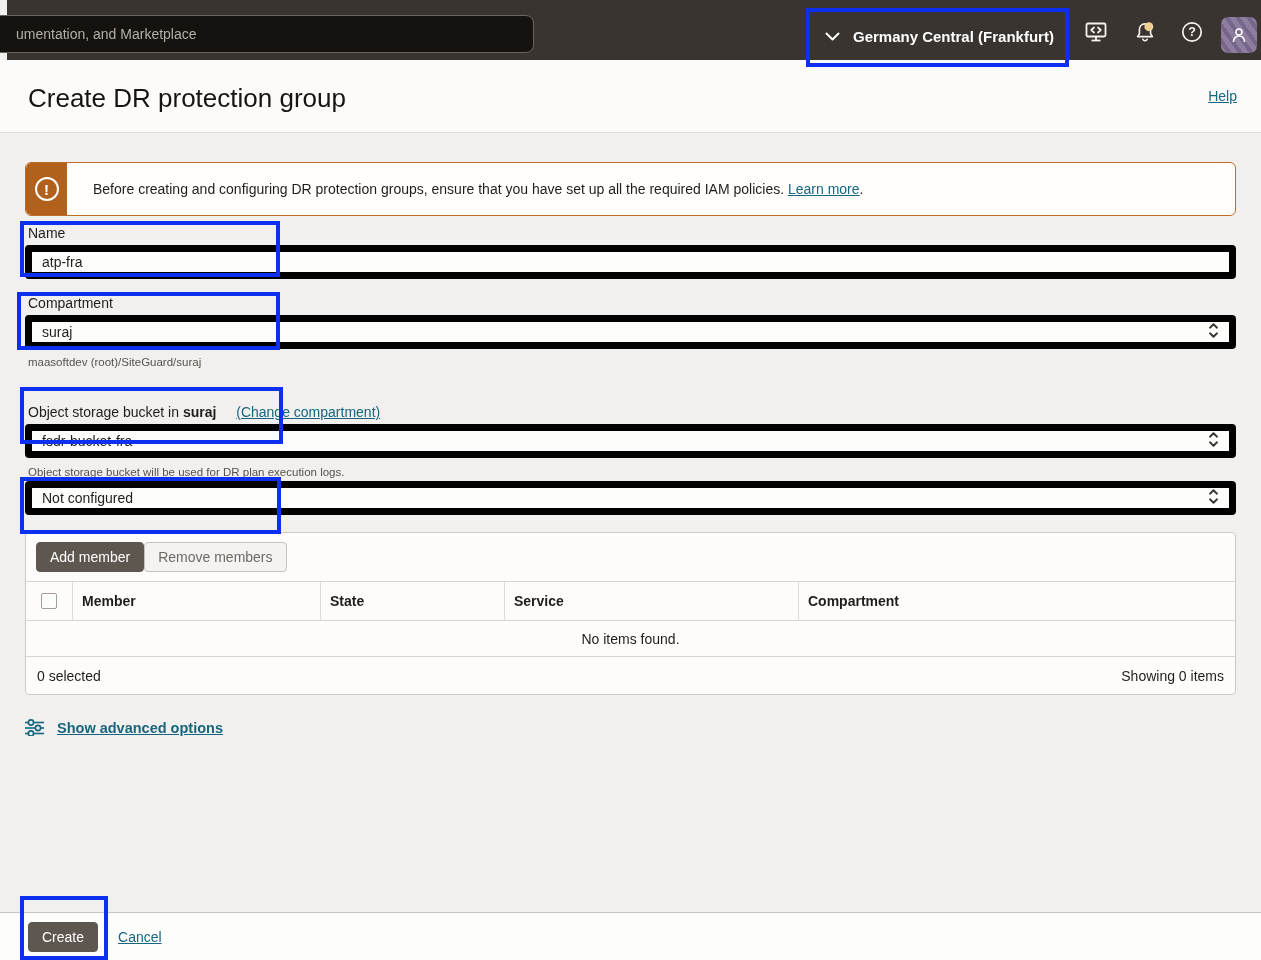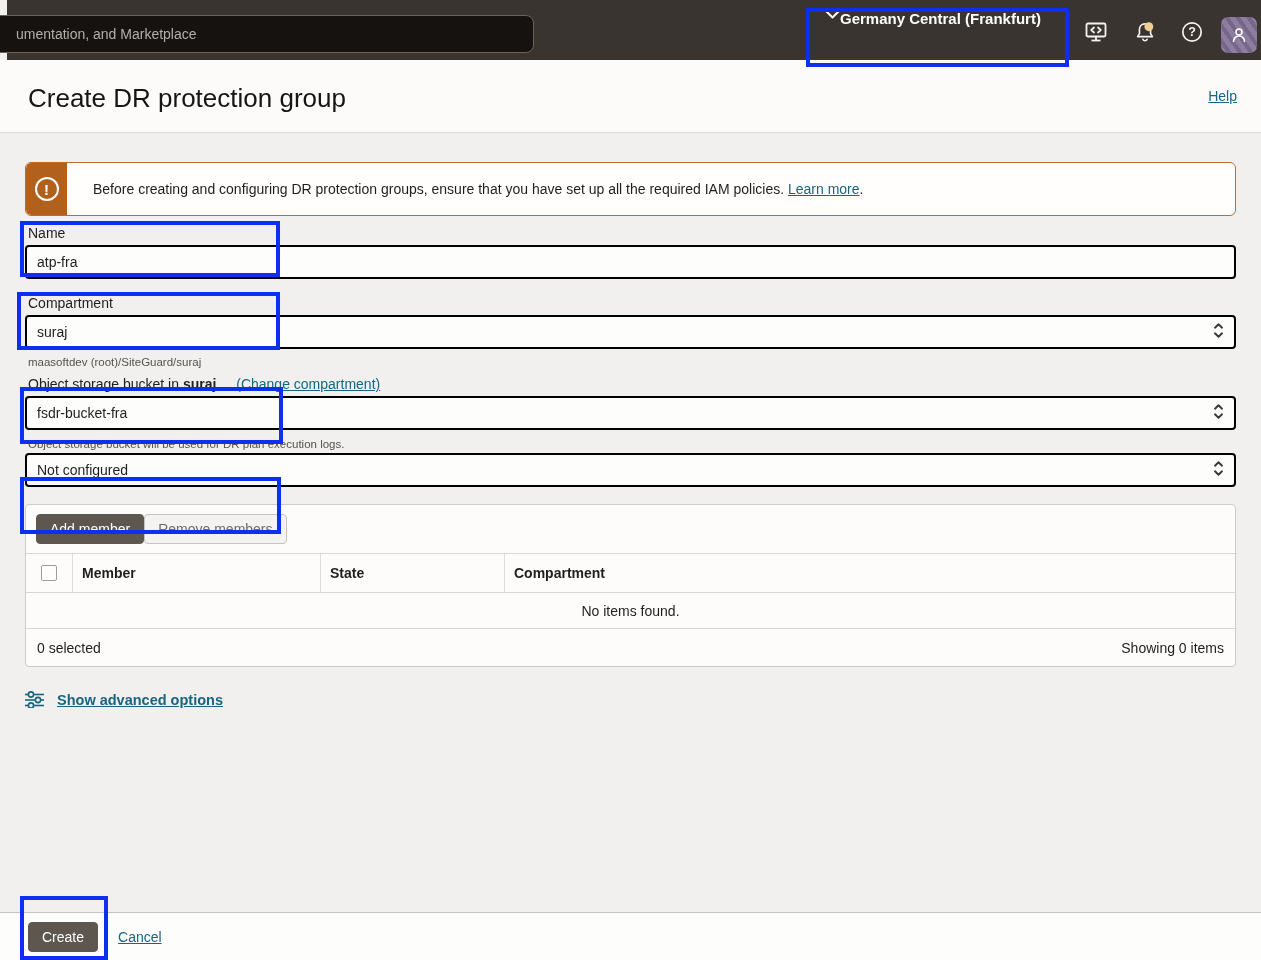--- a/index.html
+++ b/index.html
@@ -5,22 +5,22 @@
   * { margin:0; padding:0; box-sizing:border-box; }
   html,body { width:1261px; height:960px; overflow:hidden; }
   body { font-family:"Liberation Sans","DejaVu Sans",sans-serif; background:#f1f0ee; color:#201e1c; }
   .page { position:relative; width:1261px; height:960px; }
 
   
   .topbar { position:absolute; top:0; left:7px; width:100%; height:60px; background:#393430; z-index:5; }
   .search-box { position:absolute; top:15px; left:-22px; width:549px; height:38px;
     background:#151210; border:1px solid #6a645c; border-radius:8px; color:#b3afa9;
     font-size:14px; padding-left:30px; outline:none; font-family:inherit; }
-  .region { position:absolute; top:10px; left:810px; height:52px; display:flex; align-items:flex-start;
-    color:#fff; font-size:15px; font-weight:700; padding:0 8px; cursor:pointer; }
+  .region { position:absolute; top:10px; left:810px; height:52px; display:flex; align-items:center;
+    gap:13px; color:#fff; font-size:15px; font-weight:700; padding:0 8px; cursor:pointer; }
   .tb-icon { position:absolute; top:20px; width:24px; height:24px; display:flex; align-items:center;
     justify-content:center; cursor:pointer; }
   .avatar { position:absolute; top:17px; left:1214px; width:36px; height:36px; border-radius:7px;
     background:repeating-linear-gradient(55deg,#8d7d9f 0 5px,#75668a 5px 9px);
     display:flex; align-items:center; justify-content:center; cursor:pointer; }
 
   
   .pagehead { position:absolute; top:60px; left:0; width:100%; height:73px; background:#fcfbfa;
     border-bottom:1px solid #ddd9d4; z-index:2; }
   .page-title { position:absolute; left:28px; top:23px; font-size:26px; font-weight:400; color:#171513; }
@@ -34,21 +34,21 @@
     display:flex; align-items:stretch; overflow:hidden; }
   .banner-strip { width:41px; background:#b2611c; border-radius:5px 0 0 5px; display:flex;
     align-items:center; justify-content:center; flex:0 0 41px; }
   .warn-circle { width:24px; height:24px; border:2px solid #fff; border-radius:50%; color:#fff;
     font-size:15px; font-weight:700; display:flex; align-items:center; justify-content:center; }
   .banner-text { display:flex; align-items:center; padding-left:26px; font-size:14px; }
 
   .field-label { margin:16px 3px 0; font-size:14px; color:#201e1c; }
   .field-label.first { margin-top:9px; }
   .text-input, .select { margin-top:4px; height:34px; width:100%; background:#fdfdfc;
-    border:2px solid #000000; border-radius:4px; font-size:14px; color:#201e1c;
+    border:7px solid #000000; border-radius:4px; font-size:14px; color:#201e1c;
     padding:0 10px; display:flex; align-items:center; position:relative; cursor:pointer; }
   .text-input { cursor:text; }
   .stepper { position:absolute; right:10px; top:50%; transform:translateY(-50%); }
   .helper { margin:7px 3px 0; font-size:11.5px; color:#56524c; }
   .bucket-label .bold { font-weight:700; }
   .bucket-label .change { margin-left:16px; font-size:14px; }
 
   
   .card { margin-top:17px; background:#fdfcfb; border:1px solid #cfcbc4; border-radius:4px; }
   .card-toolbar { height:49px; display:flex; align-items:center; padding:0 10px; 
@@ -161,21 +161,21 @@
       <span>suraj</span>
       <span class="stepper">
         <svg width="11" height="18" viewBox="0 0 11 18">
           <polyline points="2,6.2 5.5,2.8 9,6.2" fill="none" stroke="#3b3733" stroke-width="1.9" stroke-linecap="round" stroke-linejoin="round"></polyline>
           <polyline points="2,11.8 5.5,15.2 9,11.8" fill="none" stroke="#3b3733" stroke-width="1.9" stroke-linecap="round" stroke-linejoin="round"></polyline>
         </svg>
       </span>
     </div>
     <div class="helper">maasoftdev (root)/SiteGuard/suraj</div>
 
-    <div class="field-label bucket-label" style="margin-top:8px;">
+    <div class="field-label bucket-label" style="margin-top:36px;">
       <span>Object storage bucket in</span>
       <span class="bold">suraj</span>
       <a class="link change">(Change compartment)</a>
     </div>
     <div class="select">
       <span>fsdr-bucket-fra</span>
       <span class="stepper">
         <svg width="11" height="18" viewBox="0 0 11 18">
           <polyline points="2,6.2 5.5,2.8 9,6.2" fill="none" stroke="#3b3733" stroke-width="1.9" stroke-linecap="round" stroke-linejoin="round"></polyline>
           <polyline points="2,11.8 5.5,15.2 9,11.8" fill="none" stroke="#3b3733" stroke-width="1.9" stroke-linecap="round" stroke-linejoin="round"></polyline>
@@ -198,20 +198,21 @@
       <div class="card-toolbar">
         <button class="btn-dark">Add member</button>
         <button class="btn-disabled">Remove members</button>
       </div>
       <div class="thead">
         <div class="th col-check">
           <div class="checkbox"></div>
         </div>
         <div class="th col-member">Member</div>
         <div class="th col-state">State</div>
+        <div class="th col-service">Service</div>
         <div class="th col-compartment">Compartment</div>
       </div>
       <div class="empty-row">No items found.</div>
       <div class="card-footer">
         <span>0 selected</span>
         <span>Showing 0 items</span>
       </div>
     </div>
 
     <div class="advanced">

